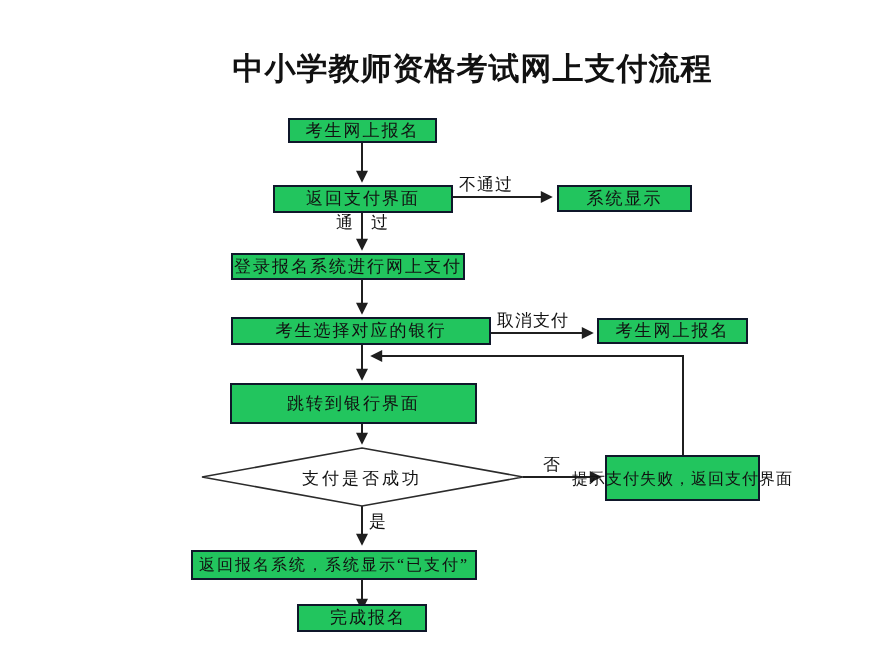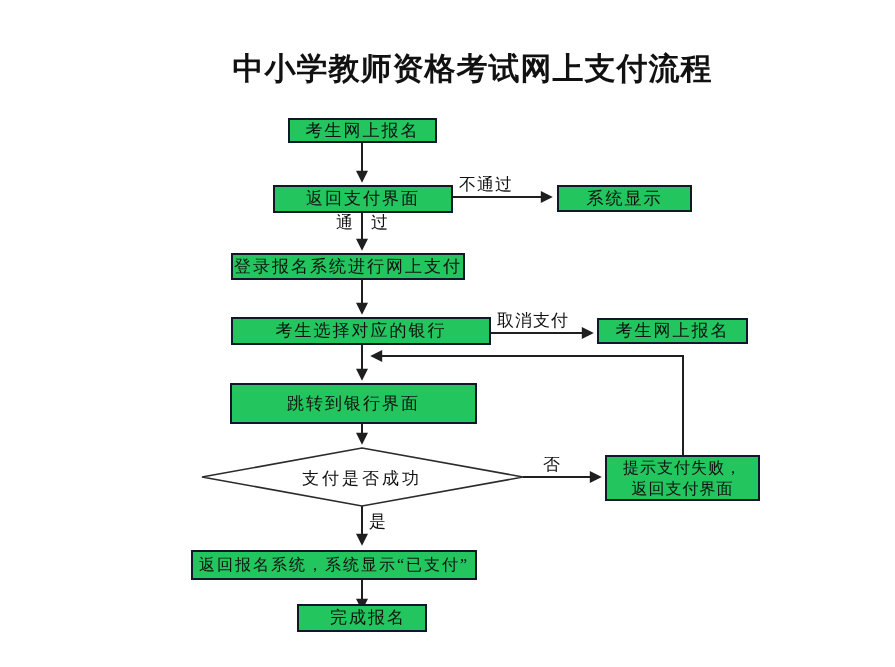--- a/index.html
+++ b/index.html
@@ -43,21 +43,20 @@
     border: 2px solid #0f172a;
     display: flex;
     align-items: center;
     justify-content: center;
     font-size: 17px;
     letter-spacing: 2px;
     white-space: nowrap;
     line-height: 1.15;
   }
   .node.two-line {
-    flex-direction: column;
     font-size: 16px;
     line-height: 21px;
     letter-spacing: 1px;
   }
   .edge-label {
     position: absolute;
     z-index: 2;
     font-size: 17px;
     letter-spacing: 1px;
     white-space: nowrap;

